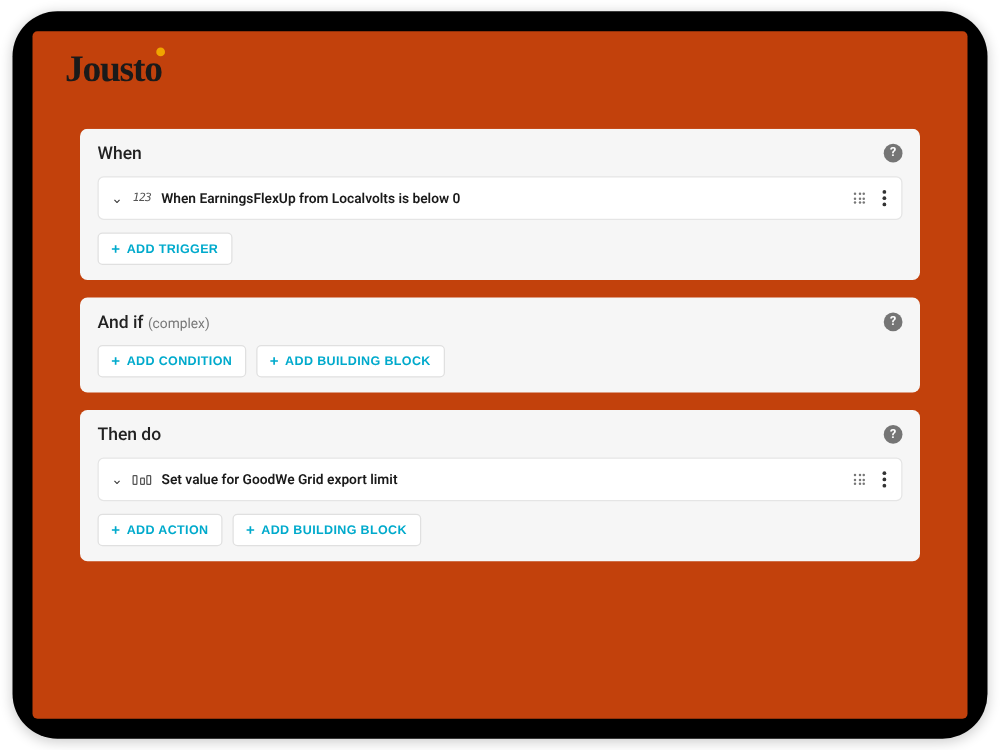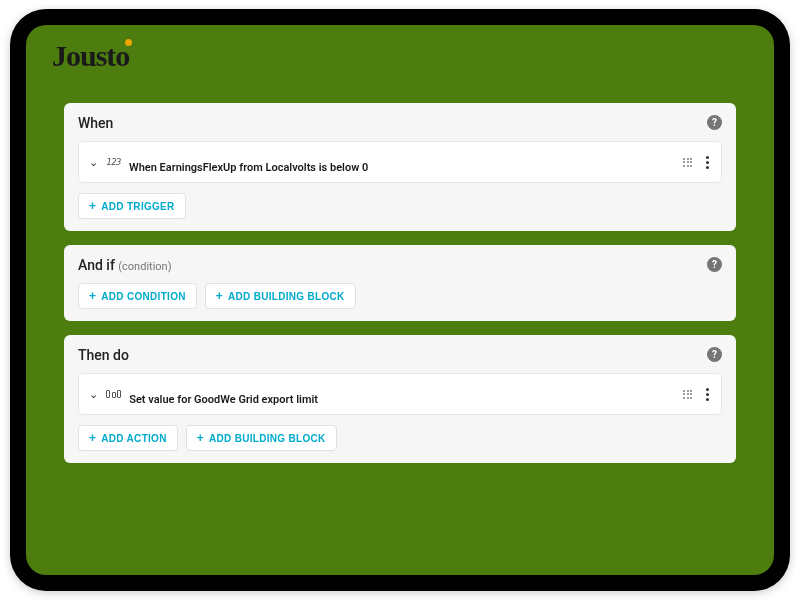--- a/index.html
+++ b/index.html
@@ -17,22 +17,22 @@
     width: 780px;
     height: 582px;
     background: #000;
     border-radius: 36px;
     padding: 16px;
     box-shadow: 0 2px 10px rgba(0,0,0,0.2);
   }
   .screen {
     width: 100%;
     height: 100%;
-    background: #4d7c0f;
-    border-radius: 20px;
+    background: #c2410c;
+    border-radius: 4px;
     overflow: hidden;
     position: relative;
   }
   .logo {
     position: absolute;
     top: 14px;
     left: 26px;
     font-family: "Comic Sans MS", "Marker Felt", cursive;
     font-weight: 900;
     font-size: 30px;
@@ -130,21 +130,20 @@
     width: 4px;
     border: 1px solid #555;
     border-radius: 1px;
     display: inline-block;
   }
   .card-text {
     font-size: 11px;
     font-weight: 600;
     color: #1a1a1a;
     flex: 1;
-    margin-top: 11px;
   }
   .card-actions {
     display: flex;
     align-items: center;
     gap: 12px;
   }
   .drag-handle {
     display: grid;
     grid-template-columns: repeat(3, 2px);
     grid-template-rows: repeat(3, 2px);
@@ -235,21 +234,21 @@
               <span class="plus">+</span>
               <span>ADD TRIGGER</span>
             </button>
         </div>
       </div>
 
       <div class="section">
         <div class="section-header">
           <div class="section-title">
             <span>And if</span>
-            <span class="optional">(condition)</span>
+            <span class="optional">(complex)</span>
           </div>
           <div class="help-icon">?</div>
         </div>
         <div class="btn-row">
           <button class="chip-btn">
               <span class="plus">+</span>
               <span>ADD CONDITION</span>
             </button>
           <button class="chip-btn">
               <span class="plus">+</span>

